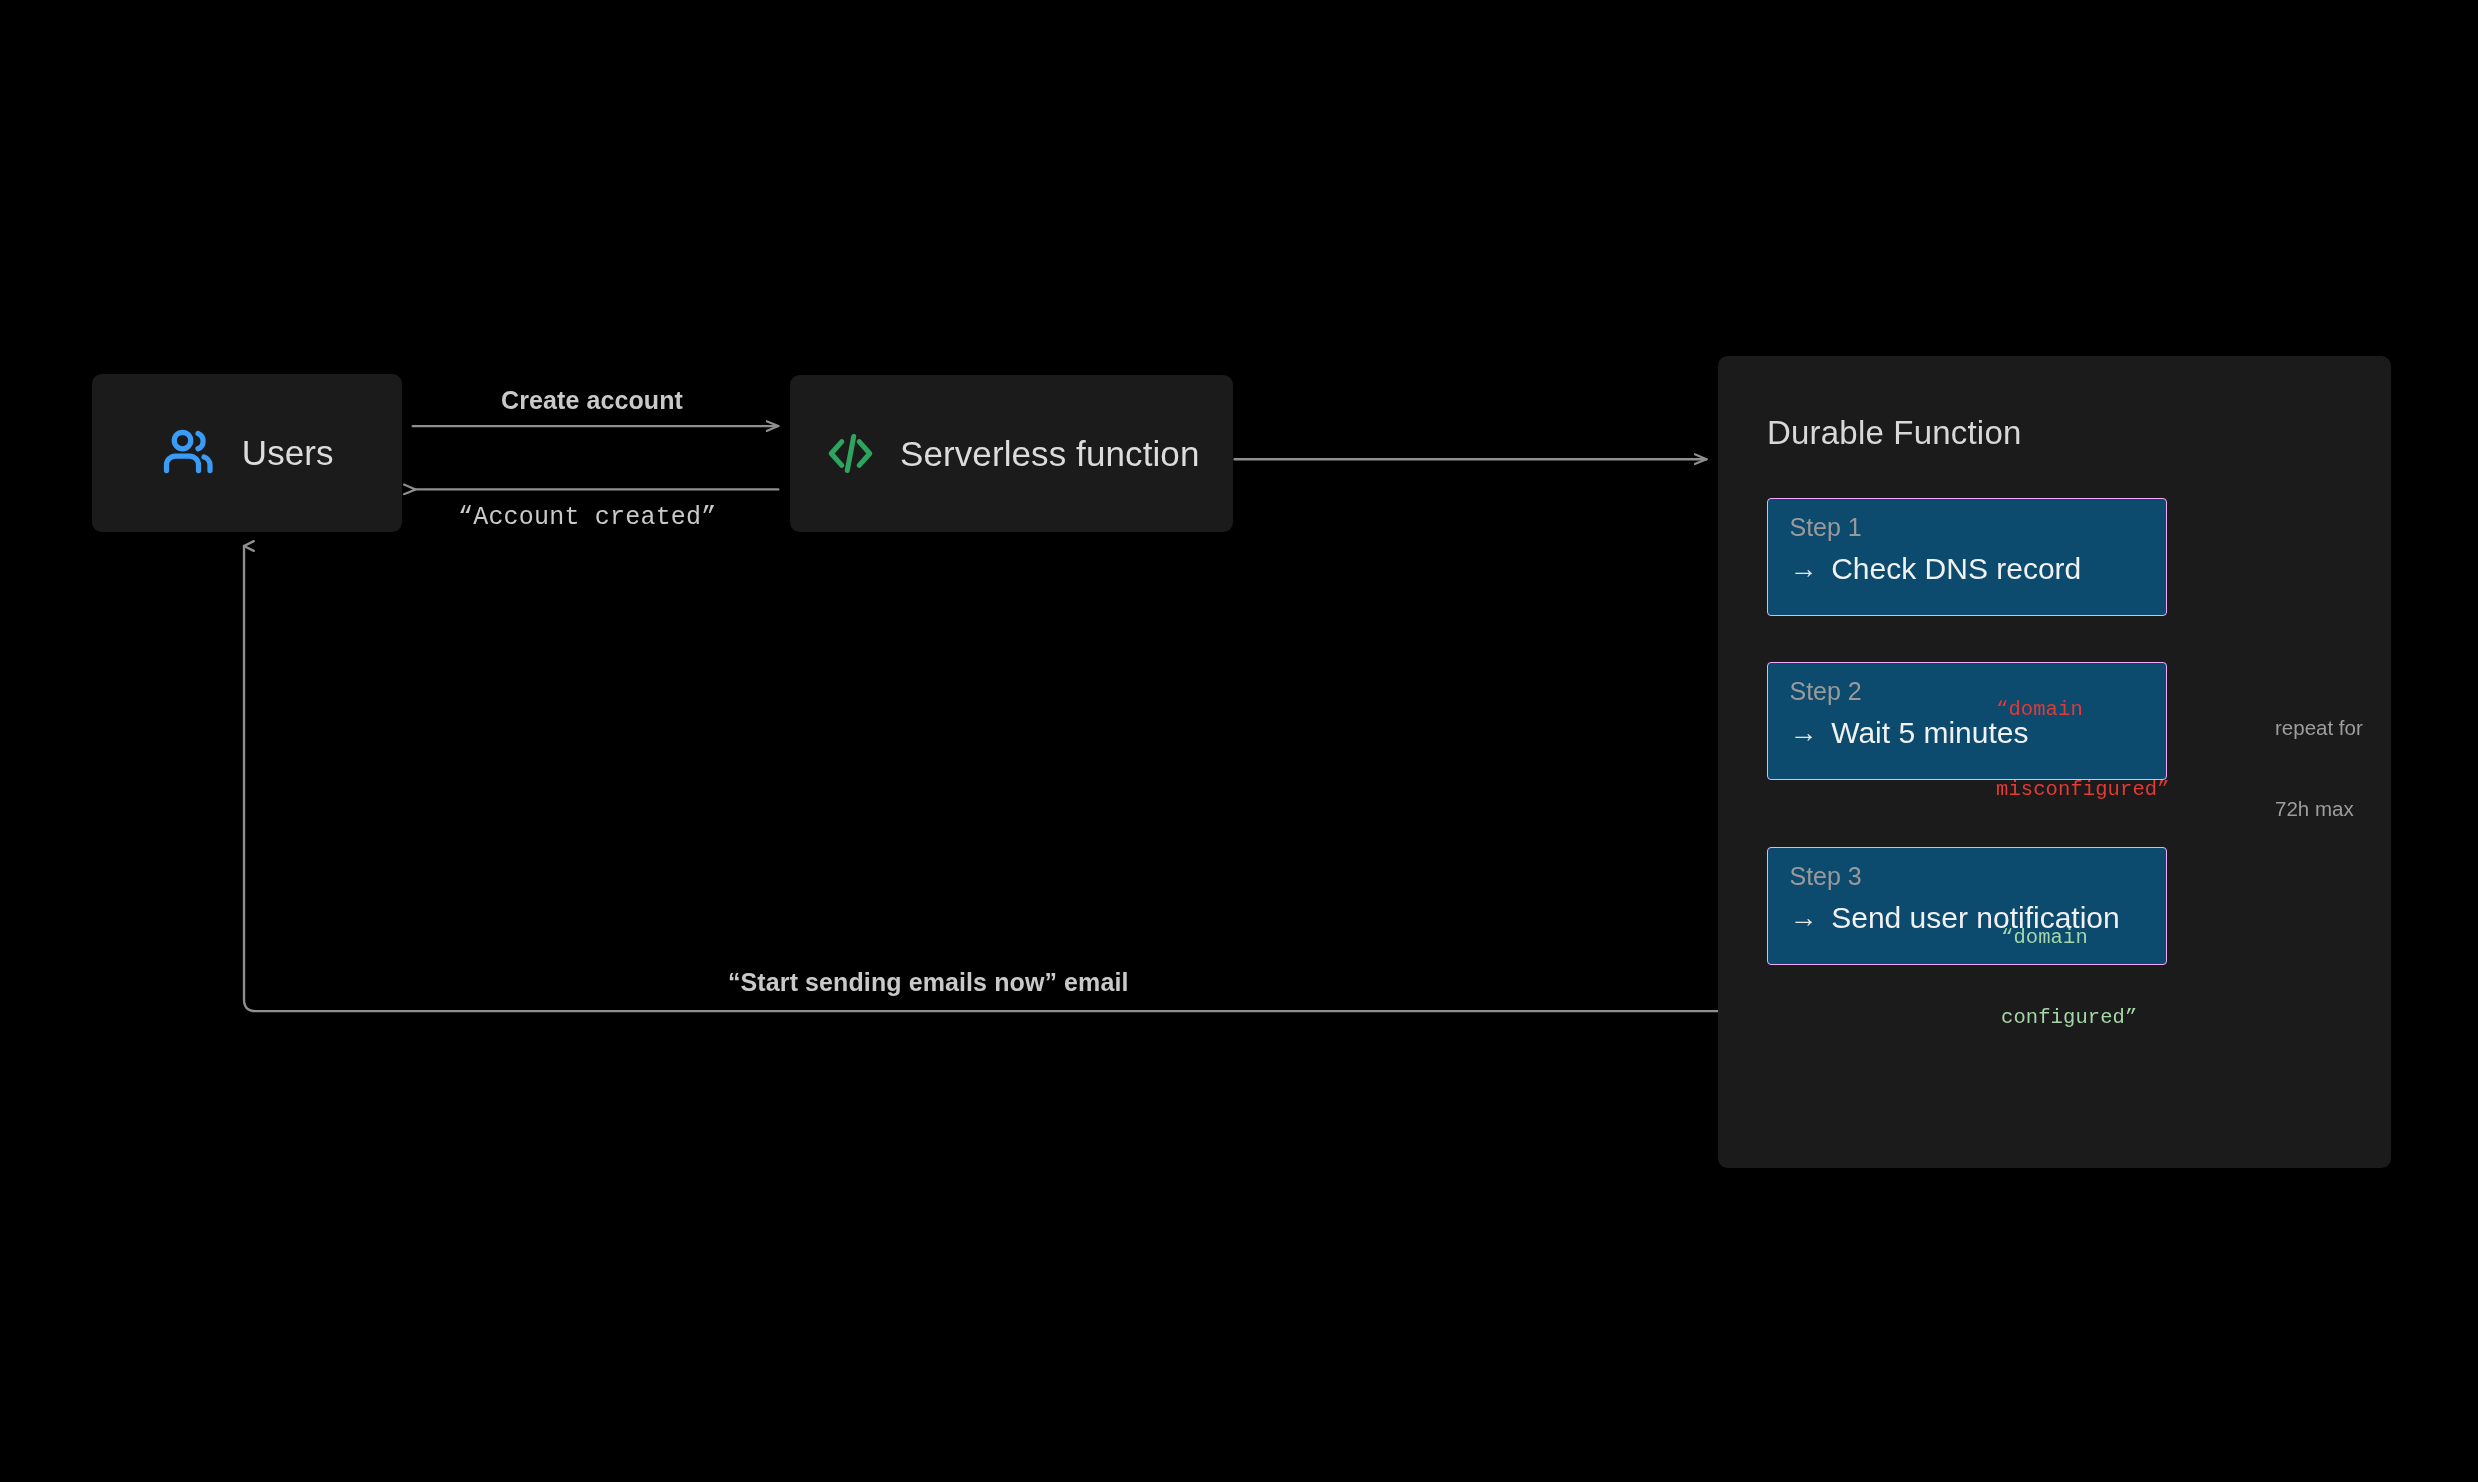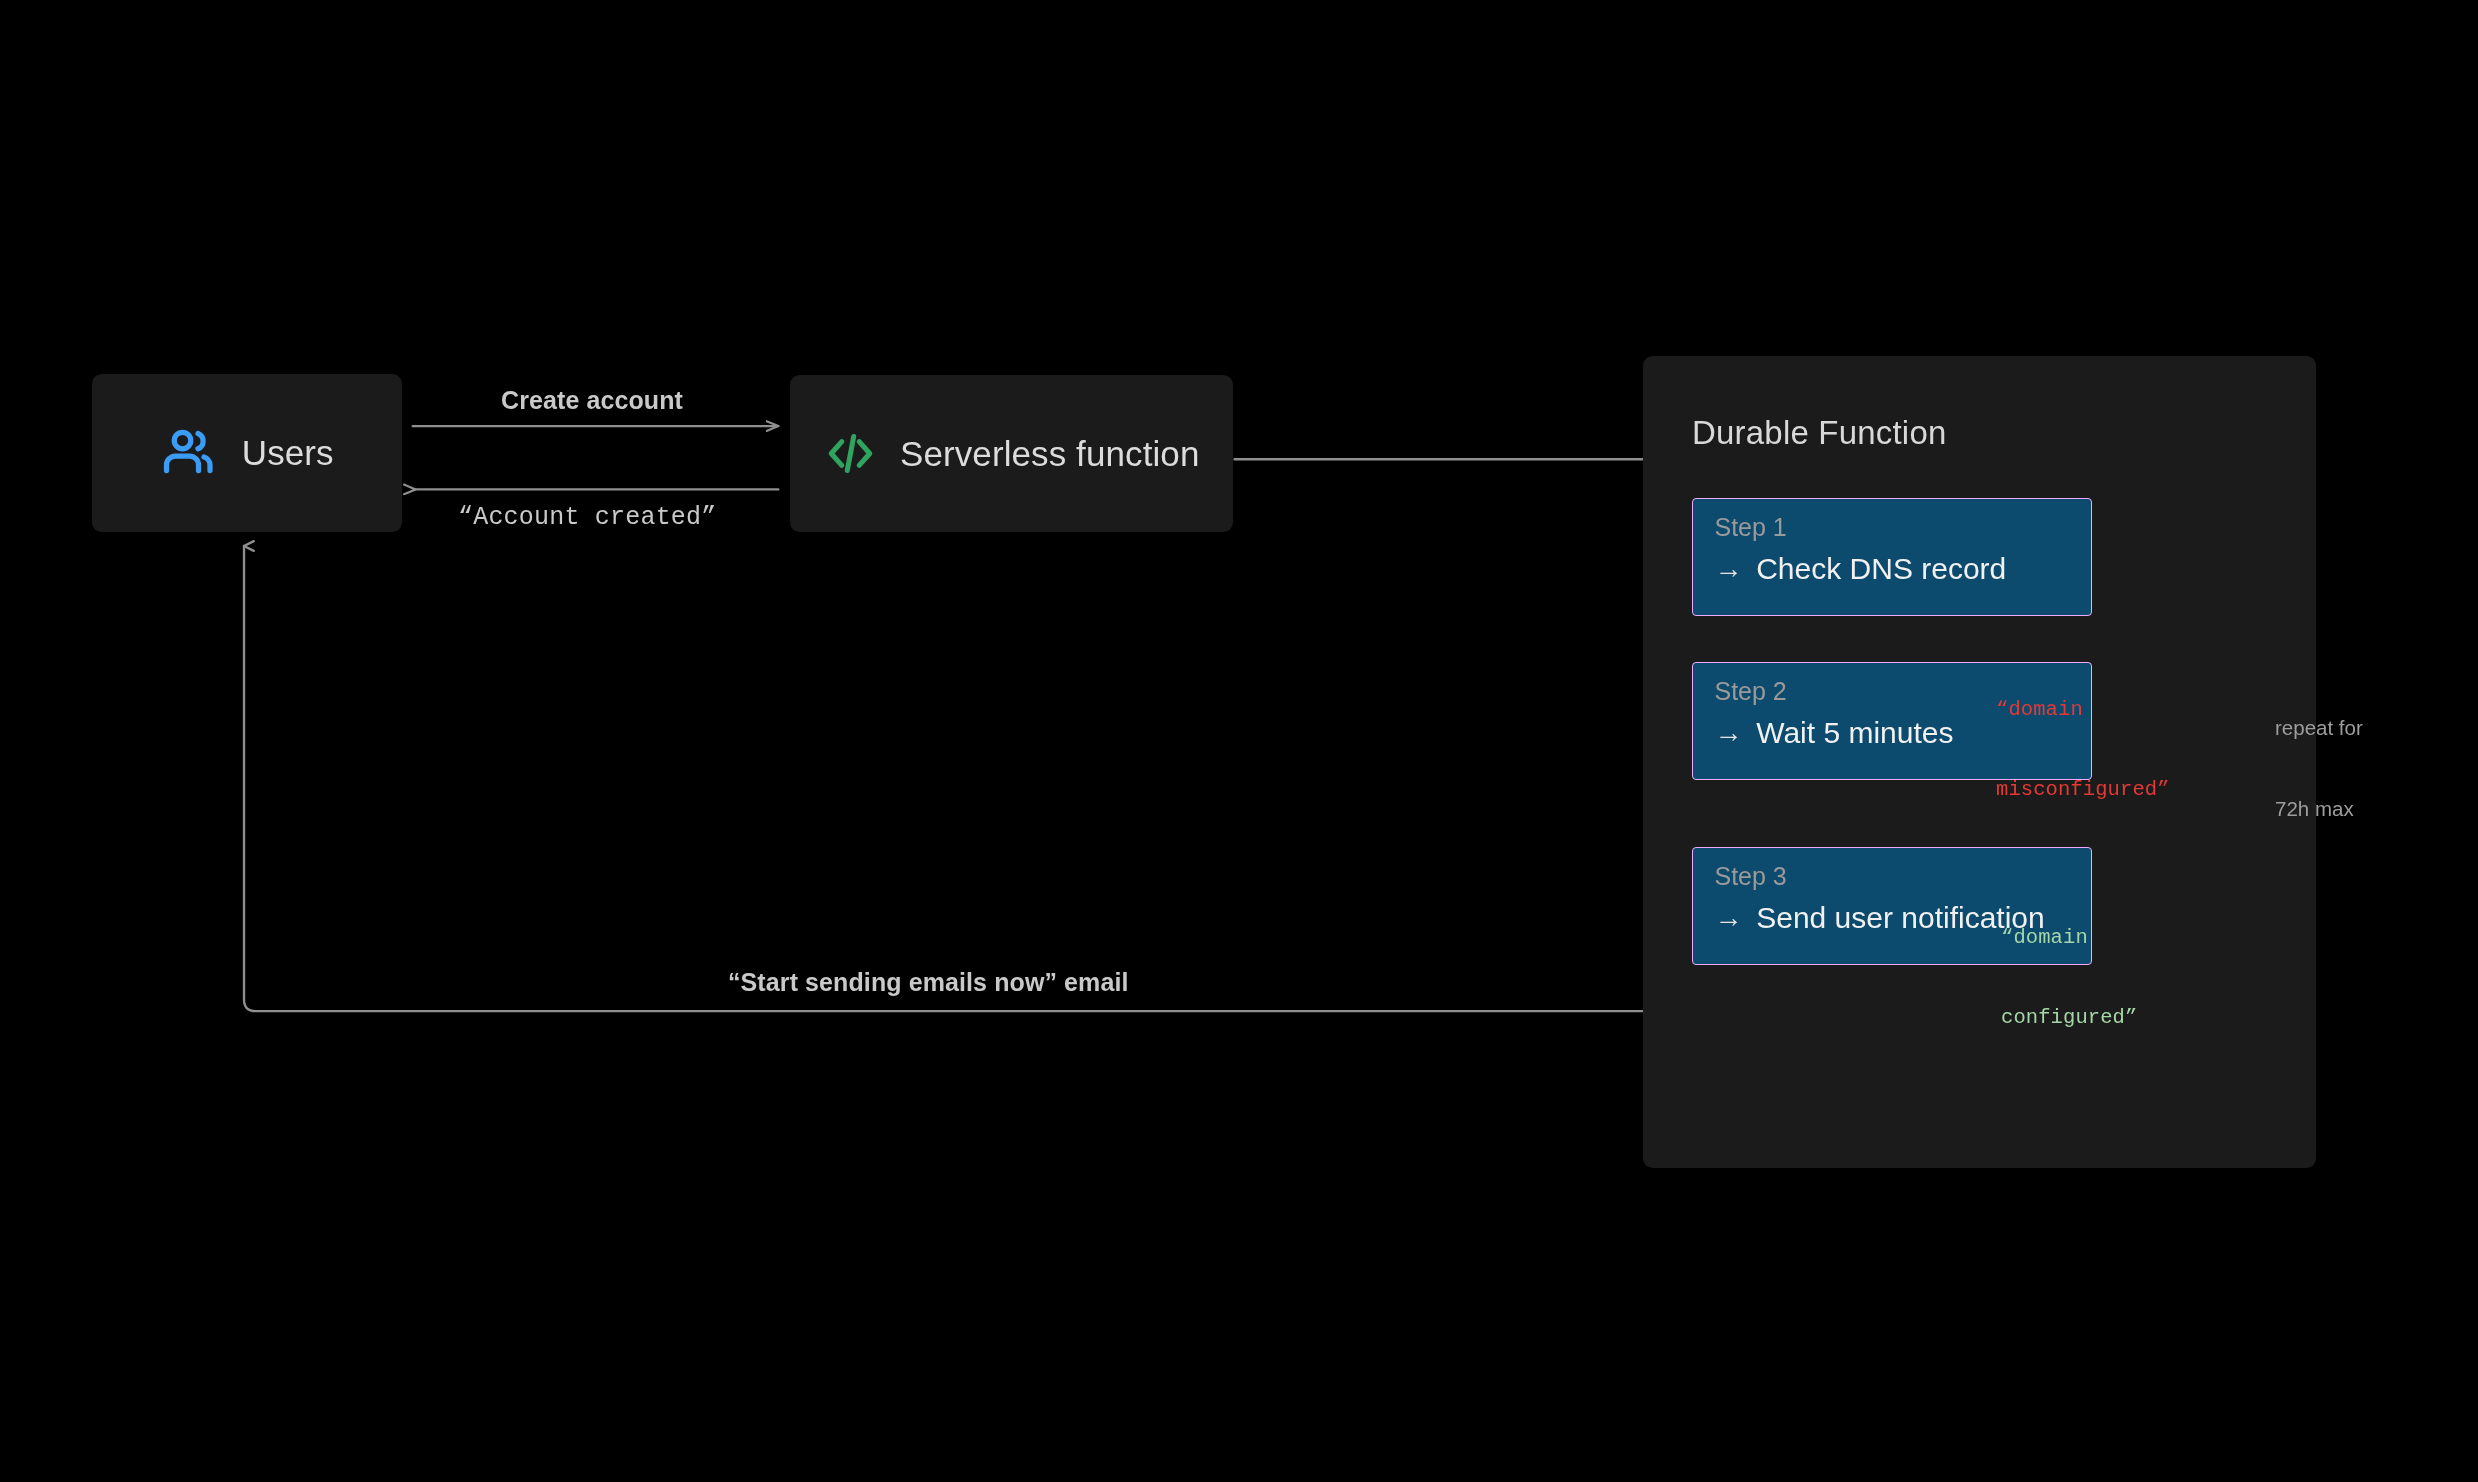--- a/index.html
+++ b/index.html
@@ -50,21 +50,21 @@
 
   #users-node  { left: 92px;  top: 374px; width: 310px; height: 158px; }
   #serverless-node { left: 790px; top: 375px; width: 443px; height: 157px; }
 
   .users-icon  { width: 60px; height: 60px; display:block; }
   .code-icon   { width: 55px; height: 55px; display:block; }
 
   
   #durable-panel {
     position: absolute;
-    left: 1643px; top: 356px;
+    left: 1718px; top: 356px;
     width: 673px; height: 812px;
     background: #1b1b1b;
     border-radius: 9.8px;
     padding-left: 48px;
   }
   #durable-title {
     position: absolute;
     left: 49px; top: 58px;
     font-size: 33px;
     color: #d8d8d8;

